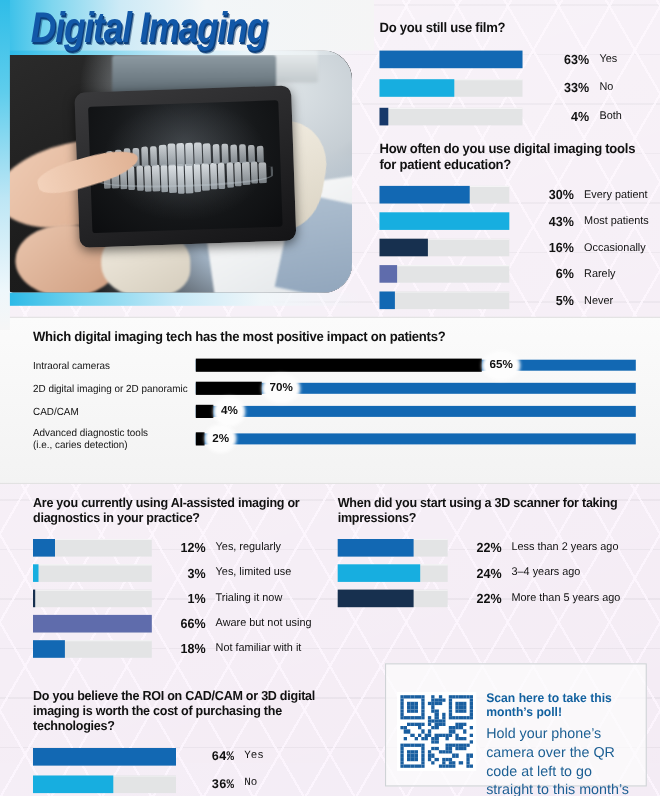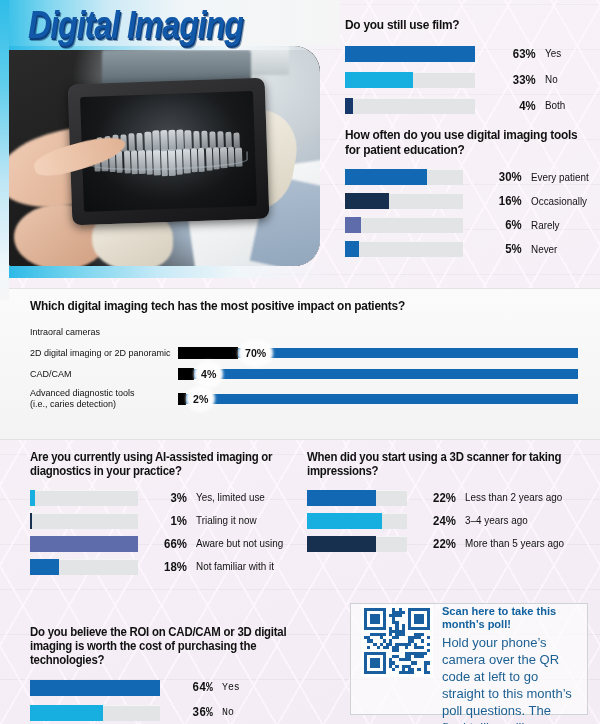--- a/index.html
+++ b/index.html
@@ -190,21 +190,21 @@
   
   #panel-roi { left: 30px; top: 625px; width: 275px; }
   #panel-roi .track { width: 130px; }
   #panel-roi .row { height: 25px; font-family: Liberation Mono, monospace; }
   #panel-roi .pct { width: 62px; }
 
   
   #panel-qr {
     left: 350px; top: 603px; width: 238px; height: 112px;
     border: 1px solid #cfd3d6; background: rgba(252,252,252,.72);
-    padding: 1px 10px; display: flex; gap: 9px;
+    padding: 25px 10px; display: flex; gap: 9px;
   }
   .qr-code { width: 72px; height: 72px; flex: none; background:#fff; padding:3px; }
   .qr-grid { width:100%; height:100%; display:grid; grid-template-columns:repeat(21,1fr); grid-template-rows:repeat(21,1fr); }
   .qr-grid i { display:block; }
   .qr-grid i.on { background:#1a5fa0; }
   .qr-text { flex: 1; }
   .qr-head {
     font-size: 11.4px; font-weight: 700; color: #12619f;
     line-height: 1.16; margin-bottom: 4px; transform: scaleX(.97); transform-origin: left center;
   }
@@ -318,20 +318,27 @@
     <div class="rows">
         <div class="row">
           <div class="track">
             <div class="fill" style="background: rgb(18, 104, 179); width: 69.7674%;"></div>
           </div>
           <div class="pct">30%</div>
           <div class="lab">Every patient</div>
         </div>
         <div class="row">
           <div class="track">
+            <div class="fill" style="background: rgb(23, 174, 224); width: 100%;"></div>
+          </div>
+          <div class="pct">43%</div>
+          <div class="lab">Most patients</div>
+        </div>
+        <div class="row">
+          <div class="track">
             <div class="fill" style="background: rgb(23, 48, 79); width: 37.2093%;"></div>
           </div>
           <div class="pct">16%</div>
           <div class="lab">Occasionally</div>
         </div>
         <div class="row">
           <div class="track">
             <div class="fill" style="background: rgb(95, 108, 172); width: 13.9535%;"></div>
           </div>
           <div class="pct">6%</div>
@@ -346,20 +353,25 @@
         </div>
       </div>
   </div>
 
   <div class="panel" id="panel-impact">
     <div class="inner">
       <div class="q">Which digital imaging tech has the most positive impact on patients?</div>
       <div id="impact-rows">
           <div class="impact-row">
             <div class="impact-label">Intraoral cameras</div>
+            <div class="impact-bar">
+              <div class="impact-track" style="background: rgb(18, 104, 179);"></div>
+              <div class="impact-fill" style="background: rgb(0, 0, 0); width: 65%;"></div>
+              <div class="impact-badge" style="left: calc(65% + 3px);">65%</div>
+            </div>
           </div>
           <div class="impact-row">
             <div class="impact-label">2D digital imaging or 2D panoramic</div>
             <div class="impact-bar">
               <div class="impact-track" style="background: rgb(18, 104, 179);"></div>
               <div class="impact-fill" style="background: rgb(0, 0, 0); width: 15%;"></div>
               <div class="impact-badge" style="left: calc(15% + 3px);">70%</div>
             </div>
           </div>
           <div class="impact-row">
@@ -380,20 +392,27 @@
           </div>
         </div>
     </div>
   </div>
 
   <div class="panel" id="panel-ai">
     <div class="q smaller">Are you currently using AI-assisted imaging or diagnostics in your practice?</div>
     <div class="rows">
         <div class="row">
           <div class="track">
+            <div class="fill" style="background: rgb(18, 104, 179); width: 18.1818%;"></div>
+          </div>
+          <div class="pct">12%</div>
+          <div class="lab">Yes, regularly</div>
+        </div>
+        <div class="row">
+          <div class="track">
             <div class="fill" style="background: rgb(23, 174, 224); width: 4.54545%;"></div>
           </div>
           <div class="pct">3%</div>
           <div class="lab">Yes, limited use</div>
         </div>
         <div class="row">
           <div class="track">
             <div class="fill" style="background: rgb(23, 48, 79); width: 2.2%;"></div>
           </div>
           <div class="pct">1%</div>

